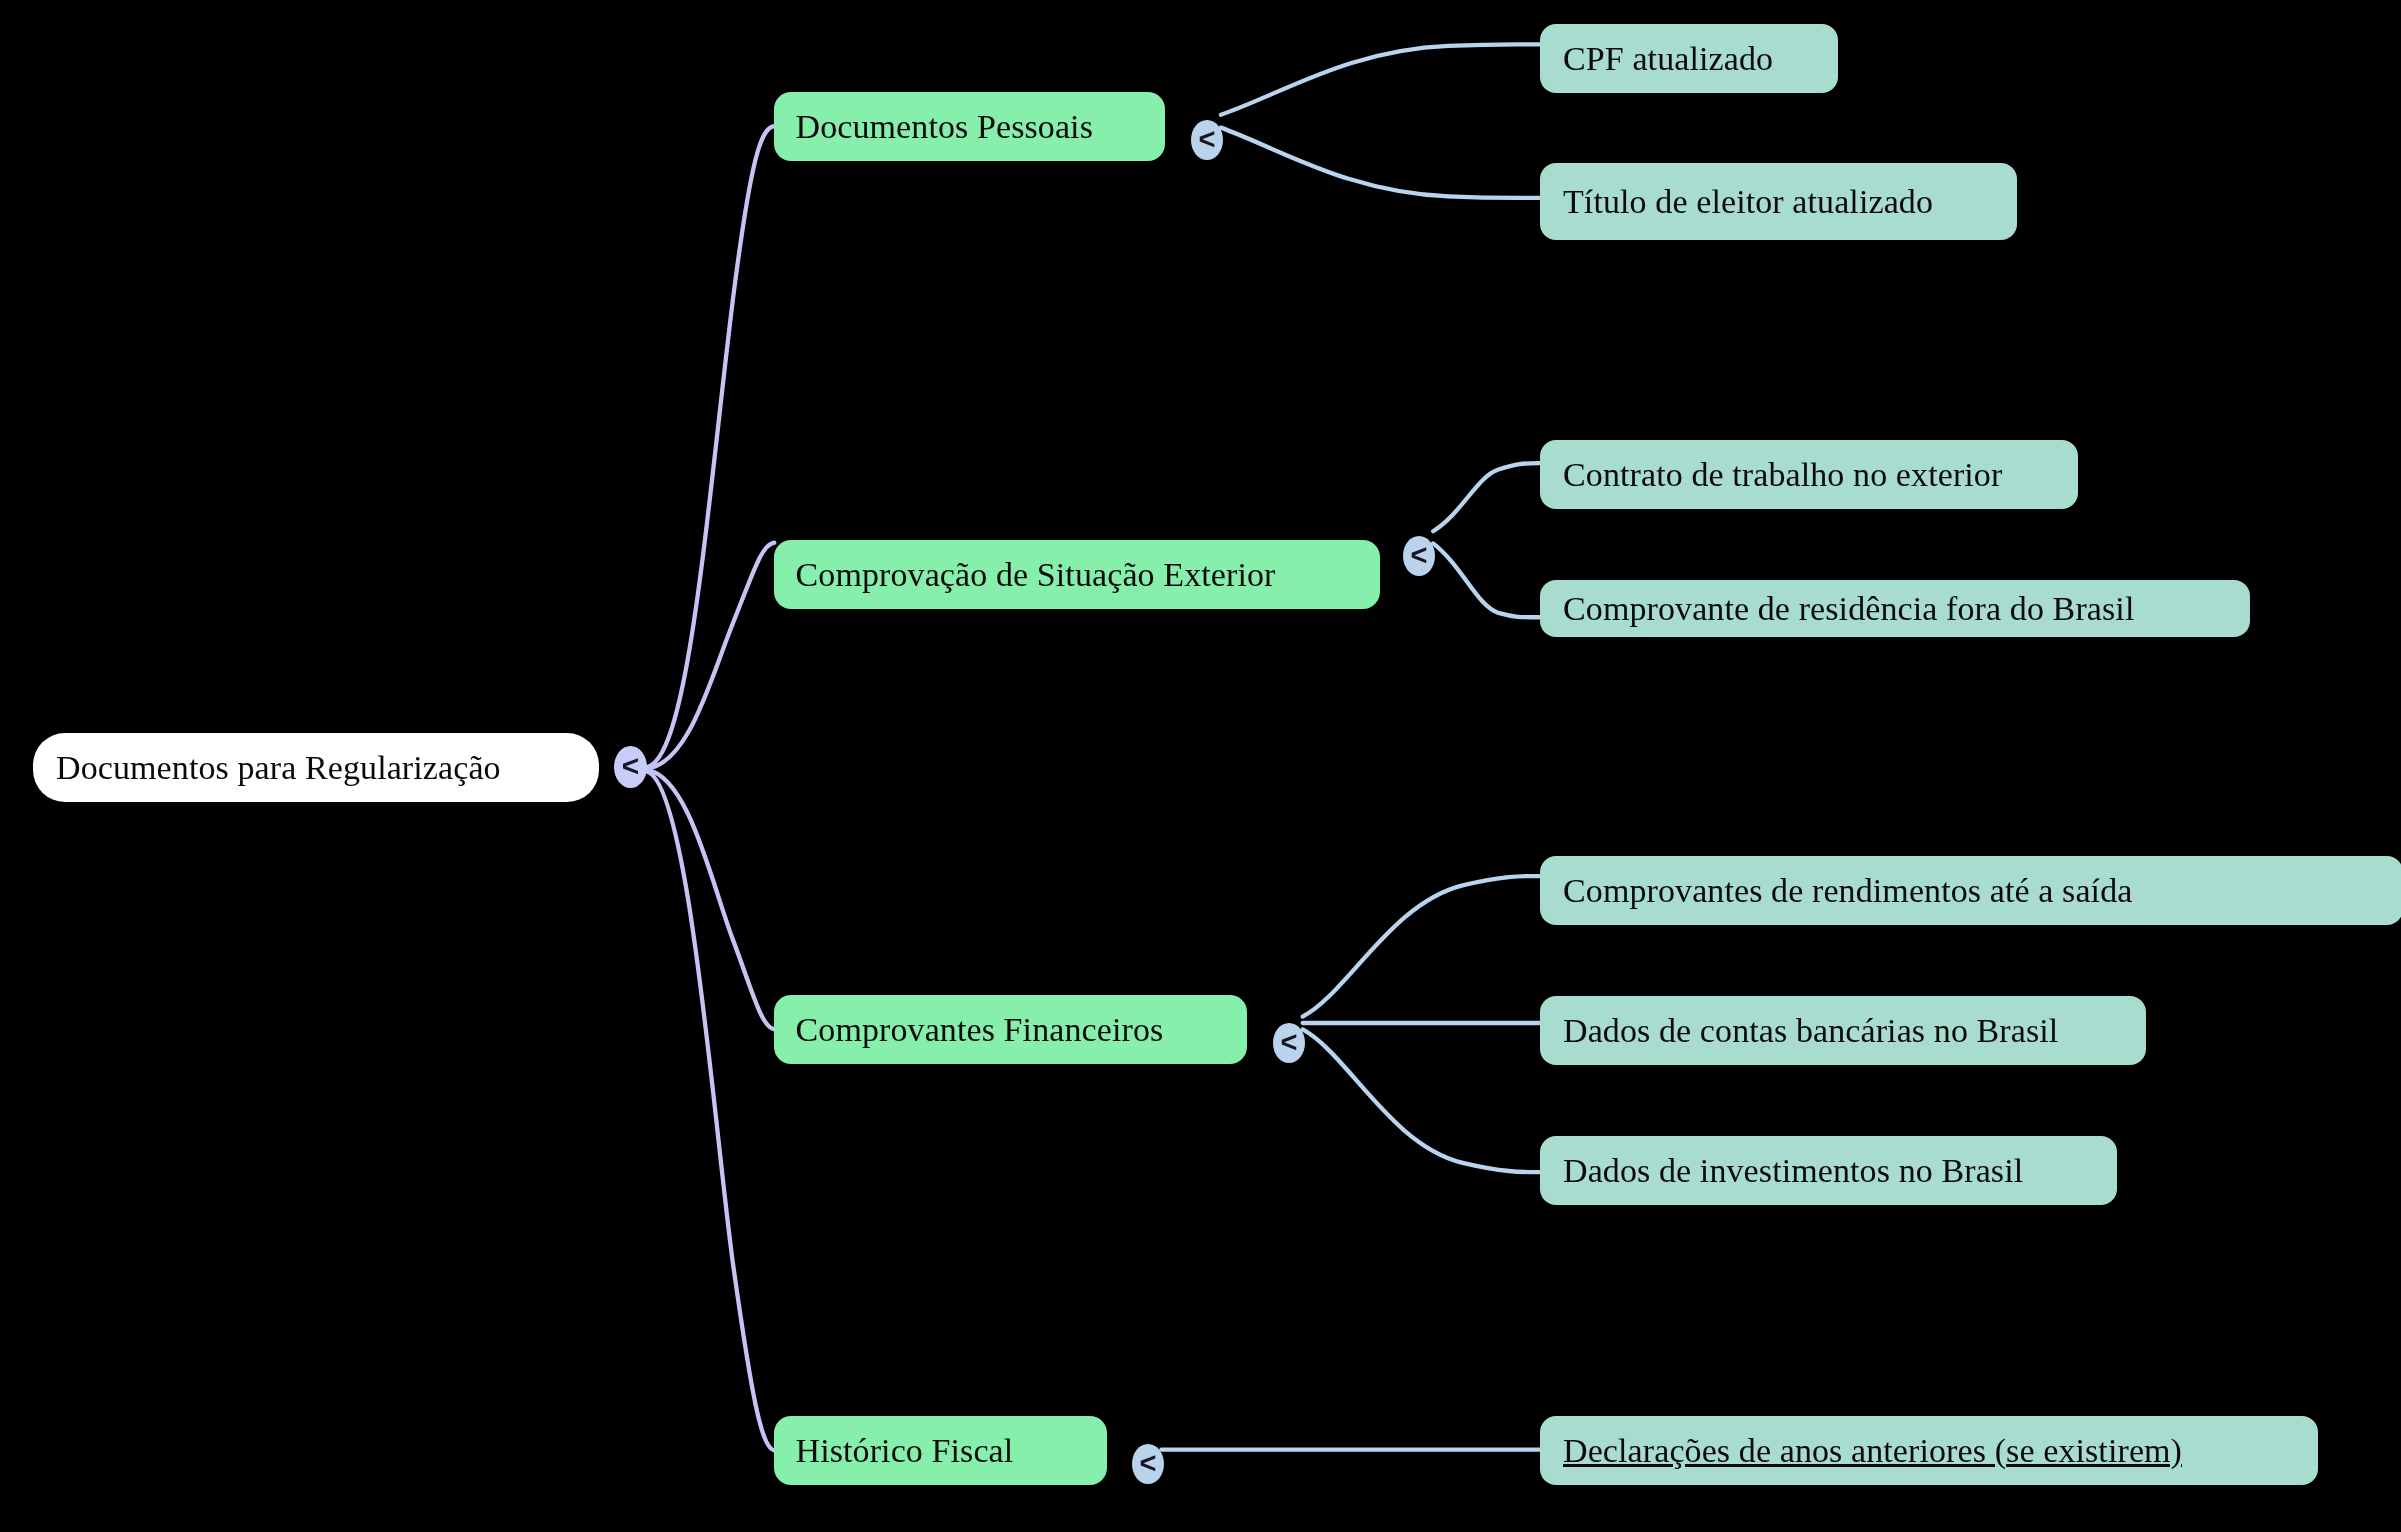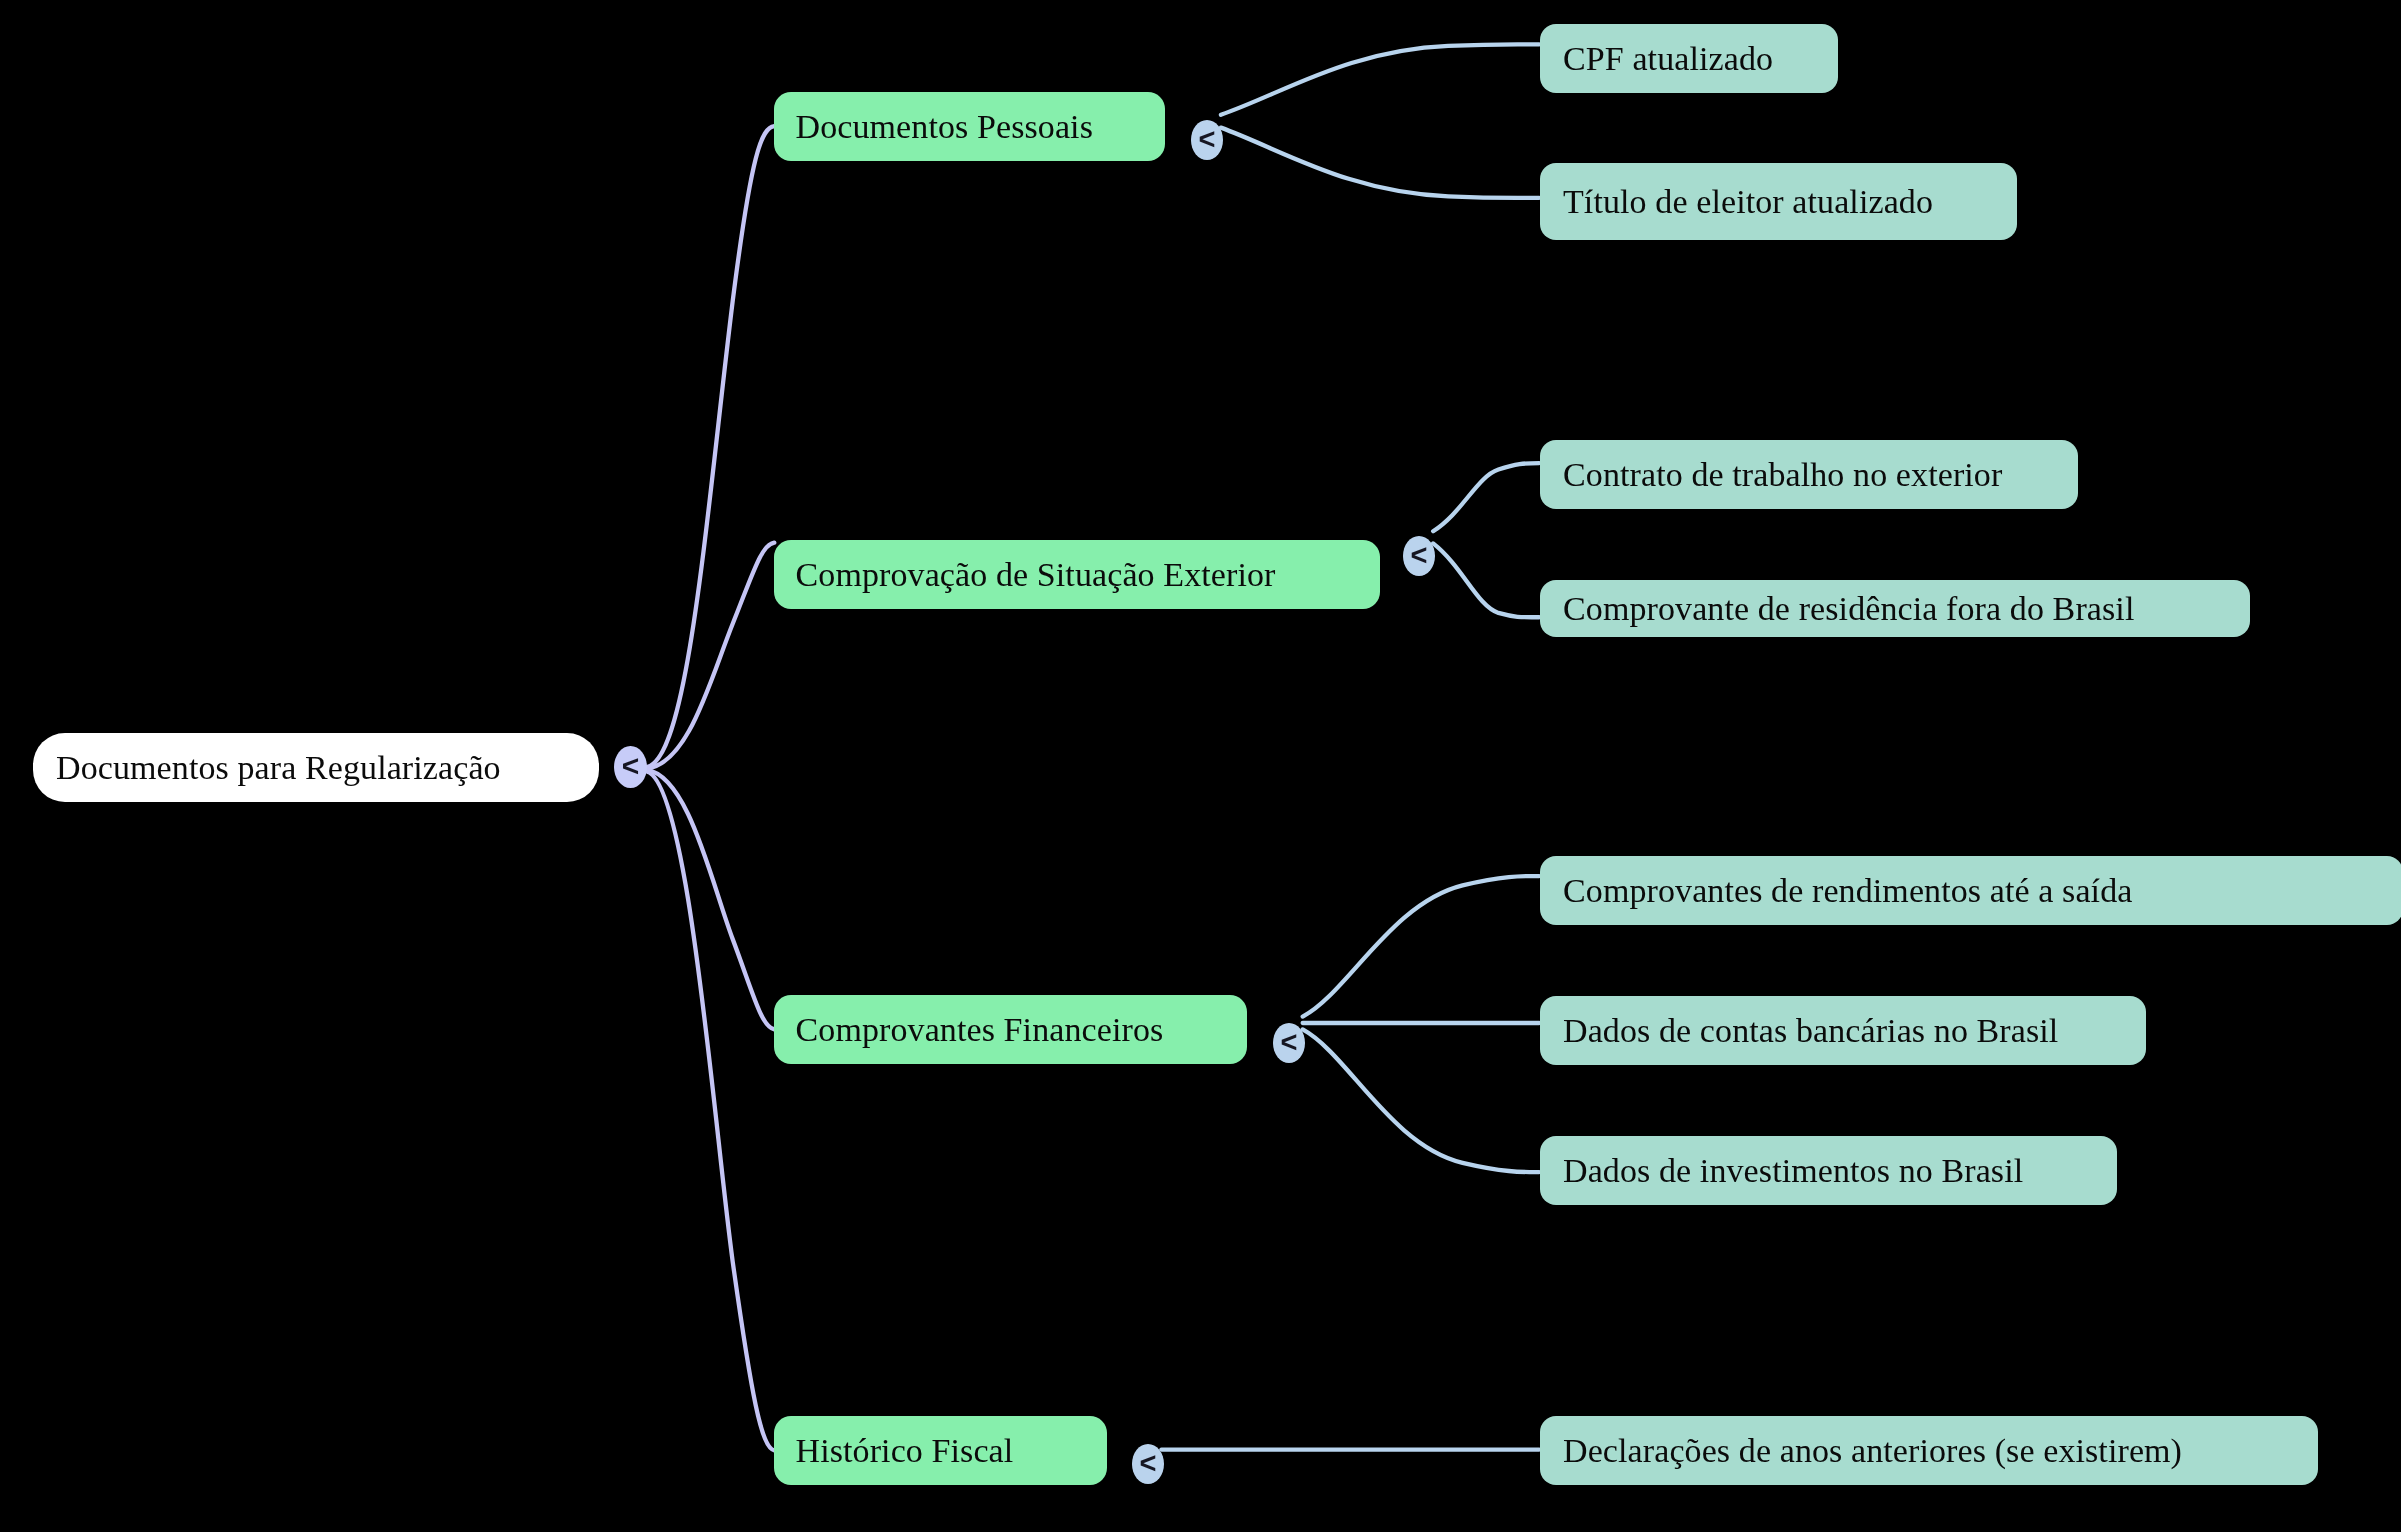--- a/index.html
+++ b/index.html
@@ -153,19 +153,19 @@
       </div>
       <div class="node node-leaf" style="left: 1540px; top: 1136px; width: 577px; height: 69px;">
         <span>Dados de investimentos no Brasil</span>
       </div>
       <div class="node node-branch" style="left: 774px; top: 1416px; width: 333px; height: 69px;">
         <span>Histórico Fiscal</span>
       </div>
       <div class="collapse-dot collapse-branch" style="left: 1132px; top: 1444px;">
         <span class="chev">&lt;</span>
       </div>
-      <div class="node node-leaf" style="left: 1540px; top: 1416px; width: 778px; height: 69px;">
+      <div class="node node-leaf" style="left: 1540px; top: 1416px; width: 778px; height: 69px; text-decoration: underline;">
         <span>Declarações de anos anteriores (se existirem)</span>
       </div>
     </div>
 
 </div>
 
 
 </body></html>

